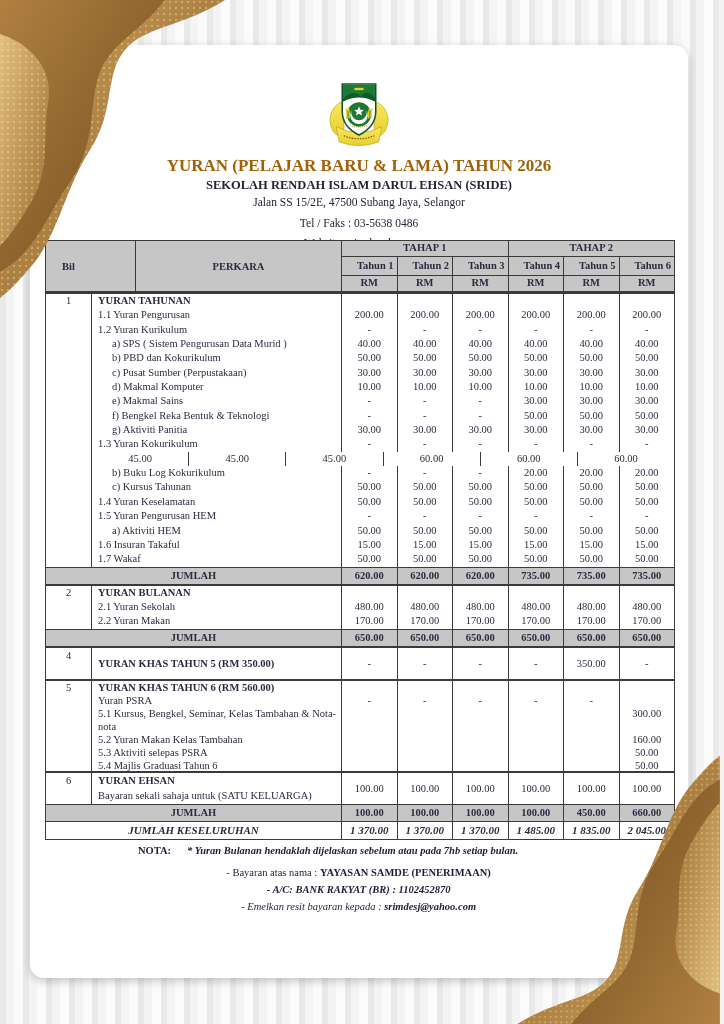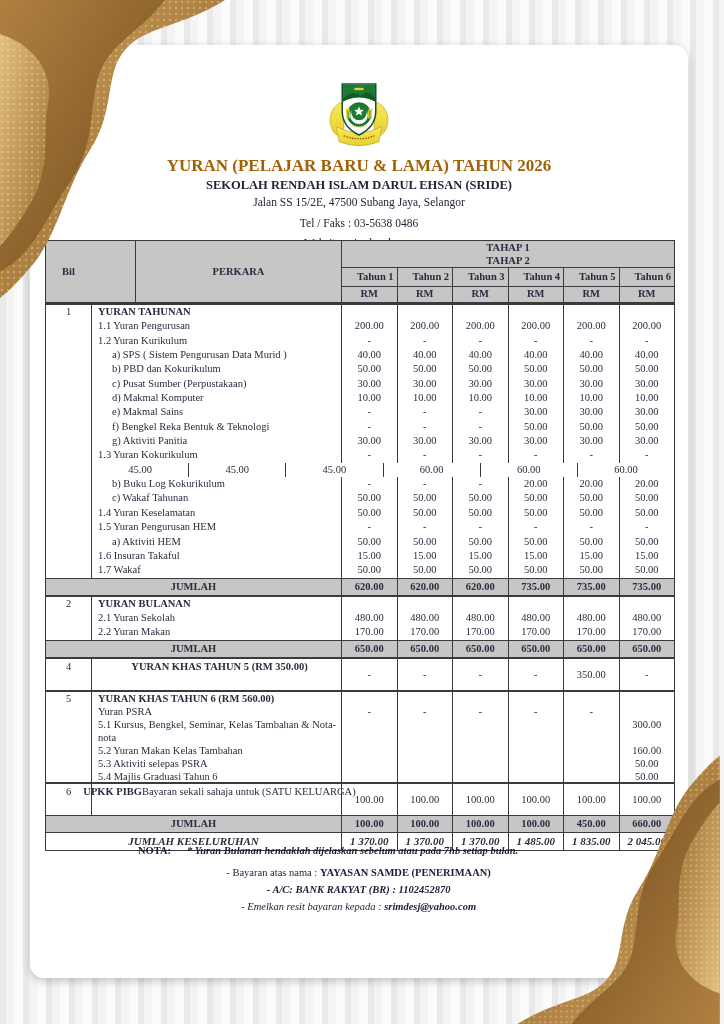--- a/index.html
+++ b/index.html
@@ -18,21 +18,21 @@
   .doc-web{font-size:11.5px;margin-top:8px;}
   
   .fee-table{position:absolute;left:15px;top:195px;width:630px;border:1px solid #3a3a3a;
     font-size:10.5px;color:#2b2b40;box-sizing:border-box;}
   .fee-table *{box-sizing:border-box;}
   .thead{display:flex;background:#c6c6c6;border-bottom:1px solid #3a3a3a;}
   .th-left{width:295px;display:flex;gap:44px;}
   .th-bil{width:45px;display:flex;align-items:center;justify-content:center;font-weight:bold;}
   .th-perkara{flex:1;display:flex;align-items:center;justify-content:center;font-weight:bold;border-left:1px solid #3a3a3a;}
   .th-right{flex:1;display:flex;flex-direction:column;}
-  .th-tahap-row{display:flex;height:27px;border-bottom:1px solid #3a3a3a;flex-direction:column;}
+  .th-tahap-row{display:flex;height:16px;border-bottom:1px solid #3a3a3a;}
   .th-tahap{flex:1;text-align:center;font-weight:bold;line-height:13px;border-left:1px solid #3a3a3a;}
   .th-years-row{display:flex;height:19px;border-bottom:1px solid #3a3a3a;}
   .th-year{flex:1;text-align:center;font-weight:bold;line-height:18px;border-left:1px solid #3a3a3a;padding-left:12px;}
   .th-rm-row{display:flex;height:15px;}
   .th-rm{flex:1;text-align:center;font-weight:bold;line-height:14px;border-left:1px solid #3a3a3a;}
   .tr{display:flex;}
   .c{border-left:1px solid #3a3a3a;}
   .c:first-child{border-left:none;}
   .bil{width:45px;text-align:center;}
   .perkara{width:250px;padding-left:6px;}
@@ -40,21 +40,21 @@
   .val{flex:1;text-align:center;}
   .line .c{height:14.35px;line-height:14.35px;white-space:nowrap;}
   .sec{border-top:2px solid #3a3a3a;}
   .jumlah{background:#c6c6c6;border-top:1px solid #3a3a3a;height:17px;font-weight:bold;}
   .jumlah .c{line-height:16px;}
   .jlabel{width:295px;text-align:center;}
   .grand{border-top:1px solid #3a3a3a;height:18px;font-weight:bold;font-style:italic;font-size:11px;}
   .grand .c{line-height:17px;}
   .two{height:33px;}
   .two .bil{line-height:16px;}
-  .two .perkara{display:flex;justify-content:center;}
+  .two .perkara{display:flex;flex-direction:column;justify-content:center;}
   .two .perkara div{height:15px;line-height:15px;white-space:nowrap;}
   .two .val{display:flex;align-items:center;justify-content:center;}
   .multi{height:92px;}
   .multi .bil{line-height:14px;}
   .multi .ml{height:13.1px;line-height:13.1px;white-space:nowrap;}
   .multi .val .ml{text-align:center;}
   .b{font-weight:bold;}
   .bi{font-weight:bold;font-style:italic;}
   
   .nota{position:absolute;left:108px;top:800px;font-size:10.5px;color:#1d1d3a;}
@@ -263,21 +263,21 @@
             <div class="c perkara ind">b) Buku Log Kokurikulum</div>
             <div class="c val">-</div>
             <div class="c val">-</div>
             <div class="c val">-</div>
             <div class="c val">20.00</div>
             <div class="c val">20.00</div>
             <div class="c val">20.00</div>
           </div>
           <div class="tr line">
             <div class="c bil"></div>
-            <div class="c perkara ind">c) Wakaf Tahunan</div>
+            <div class="c perkara ind">c) Kursus Tahunan</div>
             <div class="c val">50.00</div>
             <div class="c val">50.00</div>
             <div class="c val">50.00</div>
             <div class="c val">50.00</div>
             <div class="c val">50.00</div>
             <div class="c val">50.00</div>
           </div>
           <div class="tr line">
             <div class="c bil"></div>
             <div class="c perkara">1.4 Yuran Keselamatan</div>
@@ -450,21 +450,21 @@
               <div class="ml">300.00</div>
               <div class="ml"></div>
               <div class="ml">160.00</div>
               <div class="ml">50.00</div>
               <div class="ml">50.00</div>
             </div>
           </div>
           <div class="tr two sec">
             <div class="c bil">6</div>
             <div class="c perkara">
-              <div class="b">UPKK PIBG</div>
+              <div class="b">YURAN EHSAN</div>
               <div class="">Bayaran sekali sahaja untuk (SATU KELUARGA)</div>
             </div>
             <div class="c val">100.00</div>
             <div class="c val">100.00</div>
             <div class="c val">100.00</div>
             <div class="c val">100.00</div>
             <div class="c val">100.00</div>
             <div class="c val">100.00</div>
           </div>
           <div class="tr jumlah">

